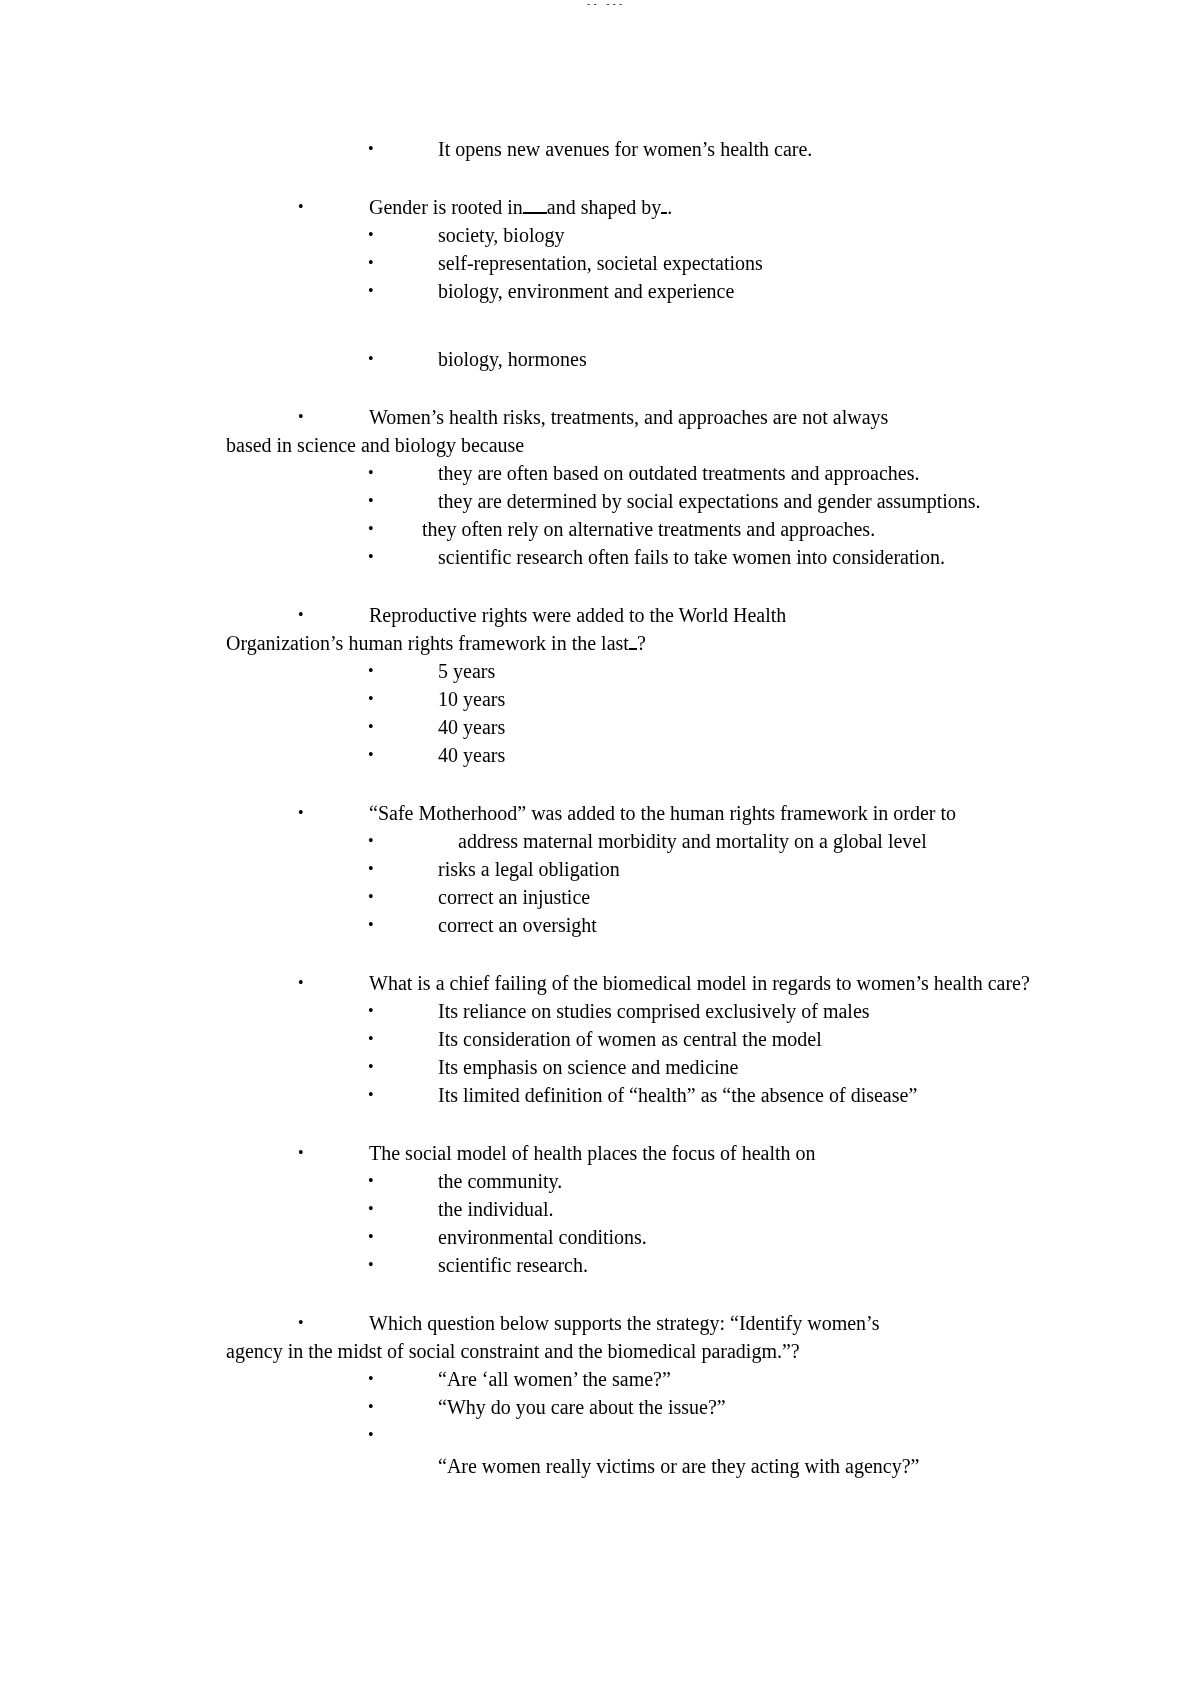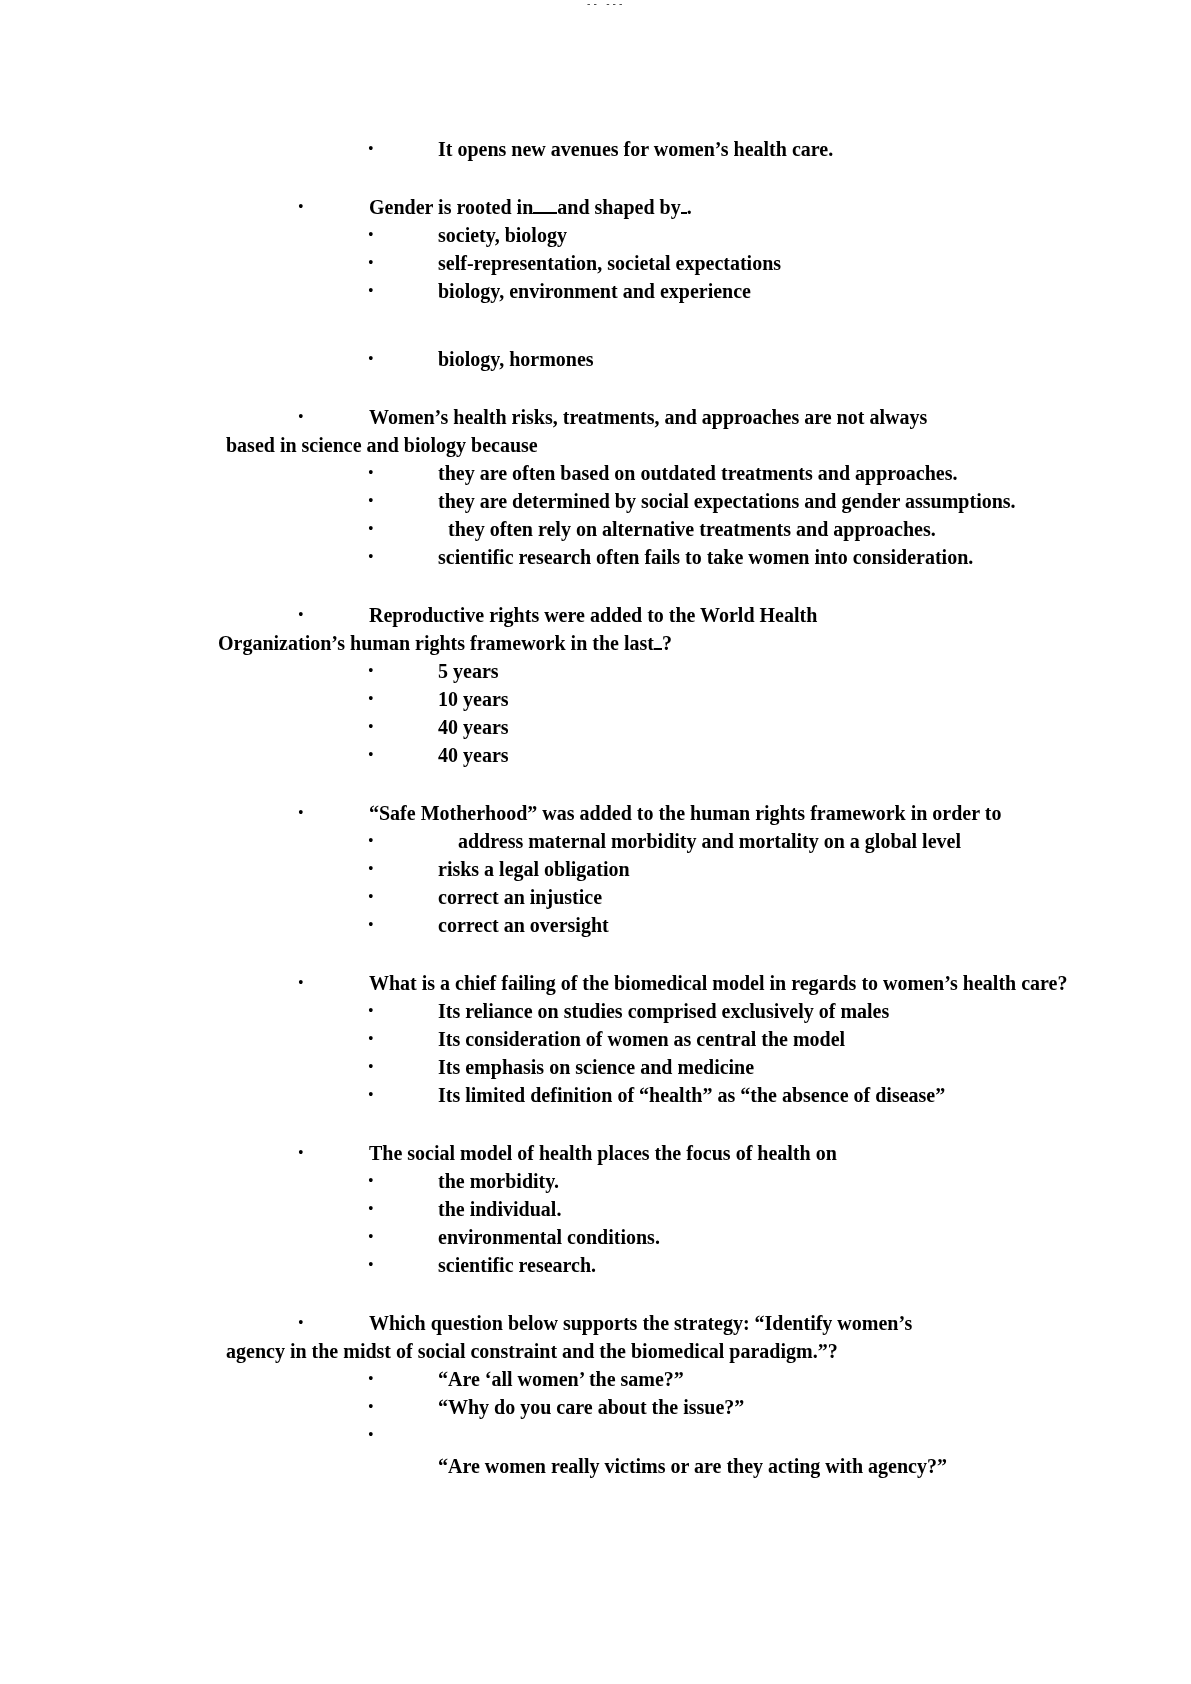--- a/index.html
+++ b/index.html
@@ -5,21 +5,21 @@
     html, body { margin: 0; padding: 0; background: #ffffff; }
     body {
       width: 1191px; height: 1684px; position: relative; overflow: hidden;
       font-family: "Liberation Serif", "DejaVu Serif", serif;
       color: #000; font-size: 20px;
     }
     .header-mark {
       position: absolute; left: 586px; top: 0px; font-size: 9px; letter-spacing: 1px;
       font-family: "Liberation Mono", monospace;
     }
-    .line { position: absolute; white-space: nowrap; line-height: 22px; font-weight: bold; }
+    .line { position: absolute; white-space: nowrap; line-height: 22px; }
     .bullet { position: absolute; white-space: nowrap; line-height: 22px; font-size: 16px; }
     .blank { display: inline-block; border-bottom: 2px solid #000; vertical-align: baseline; height: 14px; }
   </style>
 </head>
 <body>
 
 <div class="header-mark">-- ---</div>
 
 <span class="bullet" style="left:368px;top:138px">•</span>
 <div class="line" style="left:438px;top:138px">It opens new avenues for women’s health care.</div>
@@ -38,27 +38,27 @@
 <div class="line" style="left:438px;top:348px">biology, hormones</div>
 
 <span class="bullet" style="left:298px;top:406px">•</span>
 <div class="line" style="left:369px;top:406px">Women’s health risks, treatments, and approaches are not always</div>
 <div class="line" style="left:226px;top:434px">based in science and biology because</div>
 <span class="bullet" style="left:368px;top:462px">•</span>
 <div class="line" style="left:438px;top:462px">they are often based on outdated treatments and approaches.</div>
 <span class="bullet" style="left:368px;top:490px">•</span>
 <div class="line" style="left:438px;top:490px">they are determined by social expectations and gender assumptions.</div>
 <span class="bullet" style="left:368px;top:518px">•</span>
-<div class="line" style="left:448px;top:518px">they often rely on alternative treatments and approaches.</div>
+<div class="line" style="left:422px;top:518px">they often rely on alternative treatments and approaches.</div>
 <span class="bullet" style="left:368px;top:546px">•</span>
 <div class="line" style="left:438px;top:546px">scientific research often fails to take women into consideration.</div>
 
 <span class="bullet" style="left:298px;top:604px">•</span>
 <div class="line" style="left:369px;top:604px">Reproductive rights were added to the World Health</div>
-<div class="line" style="left:218px;top:632px">
+<div class="line" style="left:226px;top:632px">
   <span>Organization’s human rights framework in the last</span><span class="blank" style="width:8px"></span><span>?</span>
 </div>
 <span class="bullet" style="left:368px;top:660px">•</span>
 <div class="line" style="left:438px;top:660px">5 years</div>
 <span class="bullet" style="left:368px;top:688px">•</span>
 <div class="line" style="left:438px;top:688px">10 years</div>
 <span class="bullet" style="left:368px;top:716px">•</span>
 <div class="line" style="left:438px;top:716px">40 years</div>
 <span class="bullet" style="left:368px;top:744px">•</span>
 <div class="line" style="left:438px;top:744px">40 years</div>
@@ -81,21 +81,21 @@
 <span class="bullet" style="left:368px;top:1028px">•</span>
 <div class="line" style="left:438px;top:1028px">Its consideration of women as central the model</div>
 <span class="bullet" style="left:368px;top:1056px">•</span>
 <div class="line" style="left:438px;top:1056px">Its emphasis on science and medicine</div>
 <span class="bullet" style="left:368px;top:1084px">•</span>
 <div class="line" style="left:438px;top:1084px">Its limited definition of “health” as “the absence of disease”</div>
 
 <span class="bullet" style="left:298px;top:1142px">•</span>
 <div class="line" style="left:369px;top:1142px">The social model of health places the focus of health on</div>
 <span class="bullet" style="left:368px;top:1170px">•</span>
-<div class="line" style="left:438px;top:1170px">the morbidity.</div>
+<div class="line" style="left:438px;top:1170px">the community.</div>
 <span class="bullet" style="left:368px;top:1198px">•</span>
 <div class="line" style="left:438px;top:1198px">the individual.</div>
 <span class="bullet" style="left:368px;top:1226px">•</span>
 <div class="line" style="left:438px;top:1226px">environmental conditions.</div>
 <span class="bullet" style="left:368px;top:1254px">•</span>
 <div class="line" style="left:438px;top:1254px">scientific research.</div>
 
 <span class="bullet" style="left:298px;top:1312px">•</span>
 <div class="line" style="left:369px;top:1312px">Which question below supports the strategy: “Identify women’s</div>
 <div class="line" style="left:226px;top:1340px">agency in the midst of social constraint and the biomedical paradigm.”?</div>

